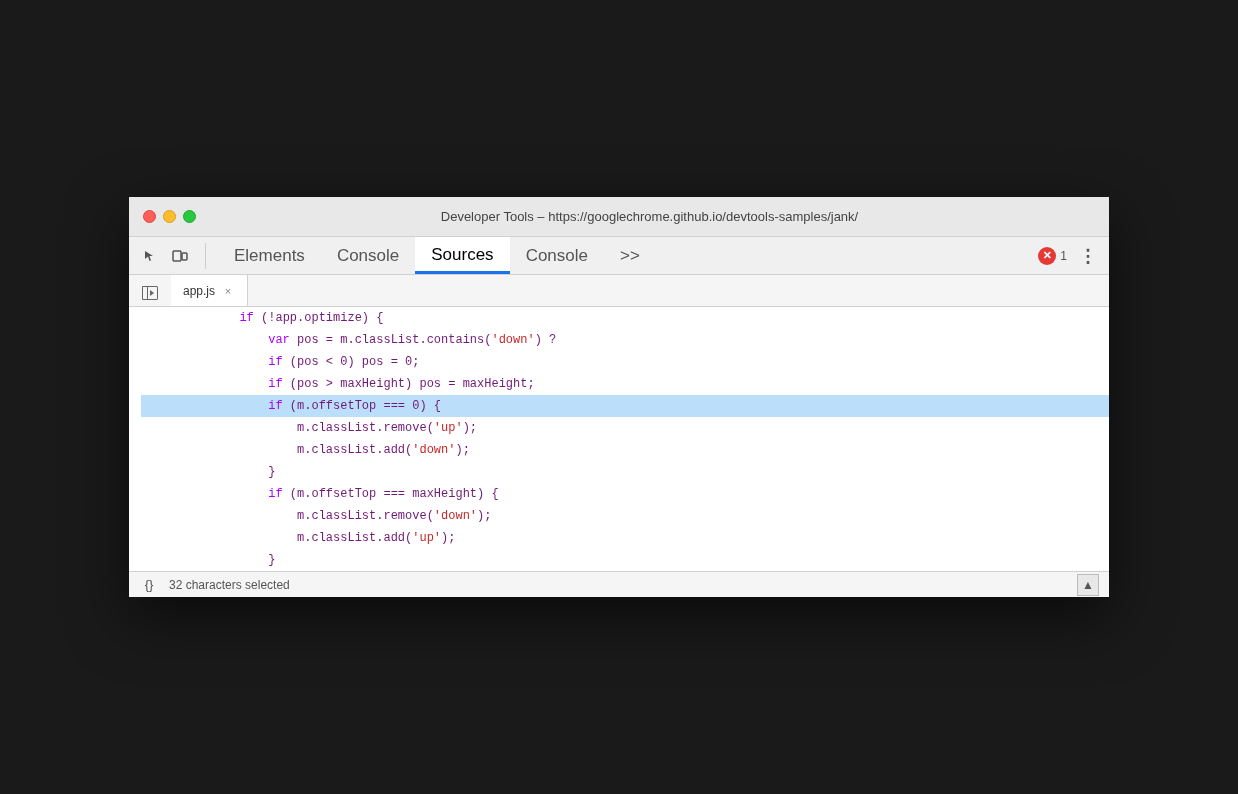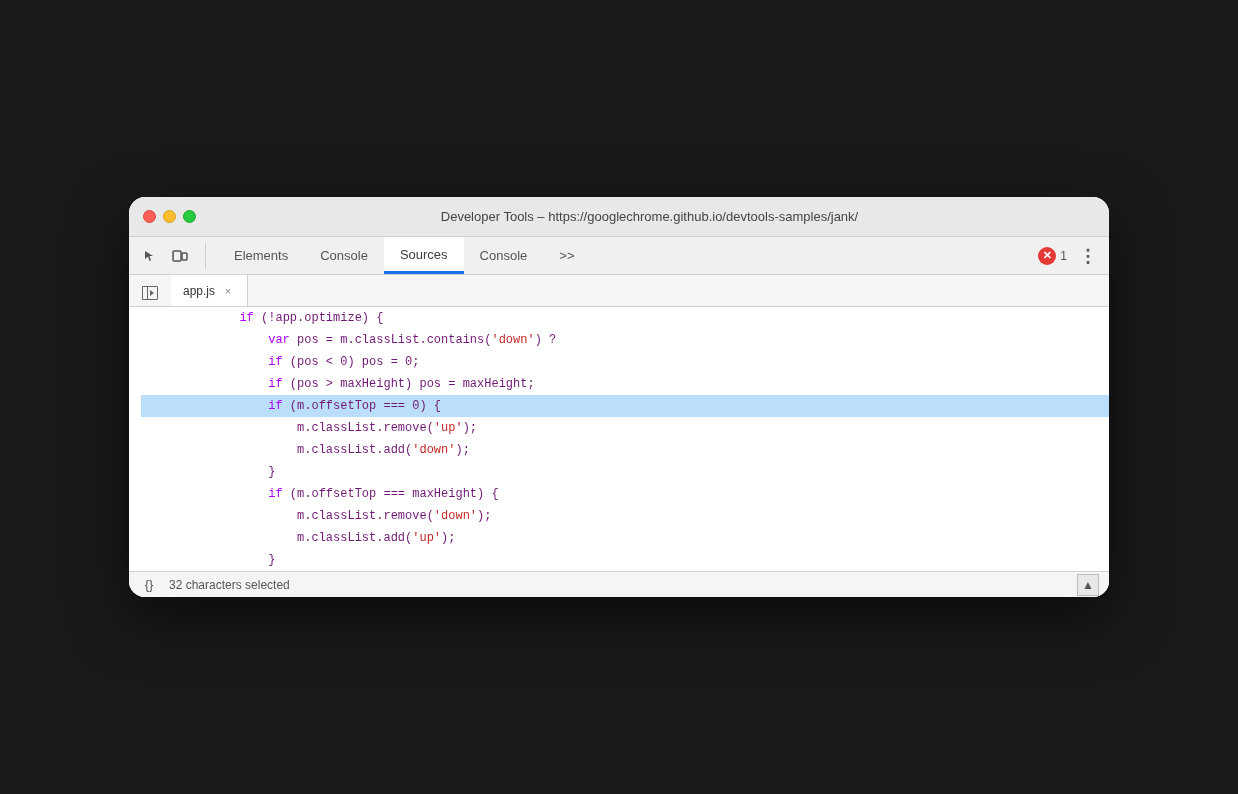--- a/index.html
+++ b/index.html
@@ -7,21 +7,21 @@
       background: #1a1a1a;
       display: flex;
       justify-content: center;
       align-items: center;
       min-height: 100vh;
       font-family: -apple-system, BlinkMacSystemFont, 'Segoe UI', sans-serif;
     }
     .window {
       width: 980px;
       background: #f5f5f5;
-      border-radius: 16px;
+      border-radius: 1px;
       box-shadow: 0 20px 60px rgba(0,0,0,0.6);
       overflow: hidden;
     }
     .title-bar {
       background: #e8e8e8;
       height: 40px;
       display: flex;
       align-items: center;
       padding: 0 14px;
       gap: 8px;
@@ -83,28 +83,28 @@
       display: flex;
       align-items: center;
       flex: 1;
       height: 100%;
     }
     .tab {
       padding: 0 16px;
       height: 100%;
       display: flex;
       align-items: center;
-      font-size: 13px;
+      font-size: 17px;
       color: #555;
       cursor: pointer;
       position: relative;
       white-space: nowrap;
     }
     .tab.active {
-      color: #404040;
+      color: #000000;
       background: #fff;
       border-bottom: 2px solid #1a73e8;
     }
     .tab.active::after {
       content: '';
       position: absolute;
       bottom: -1px;
       left: 0;
       right: 0;
       height: 2px;

